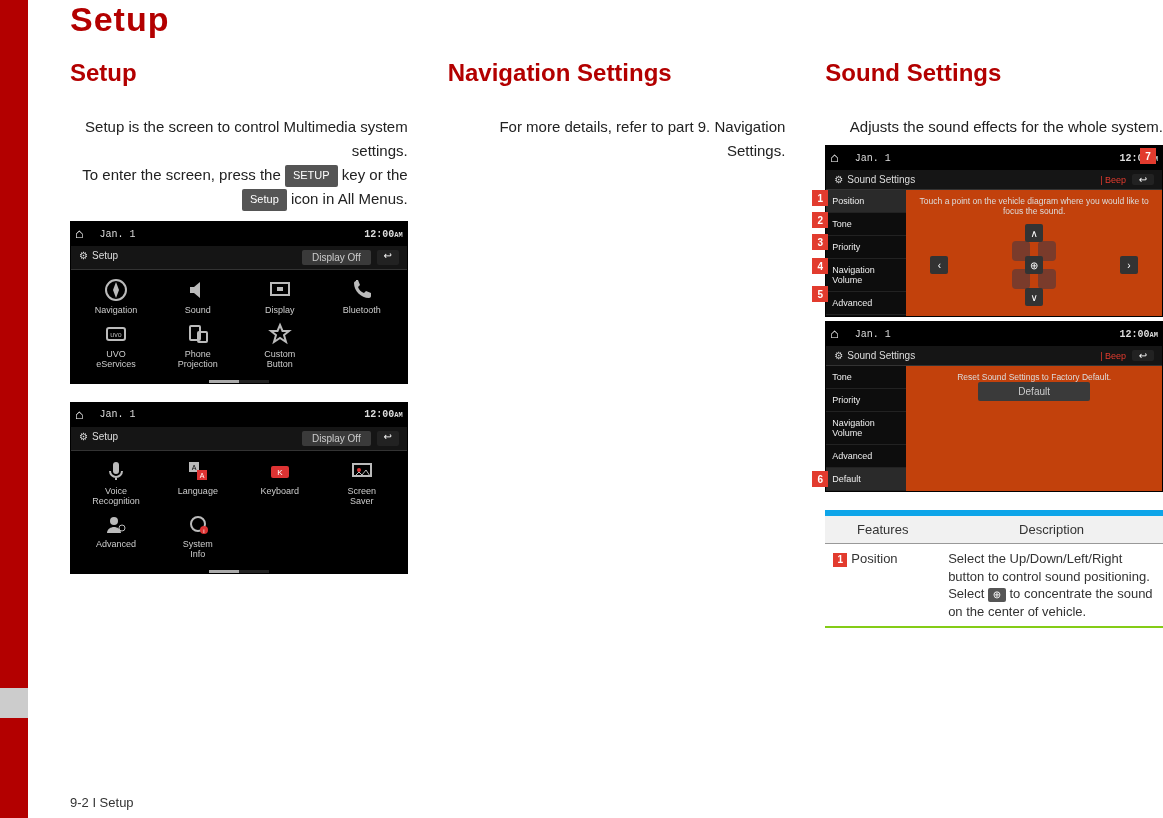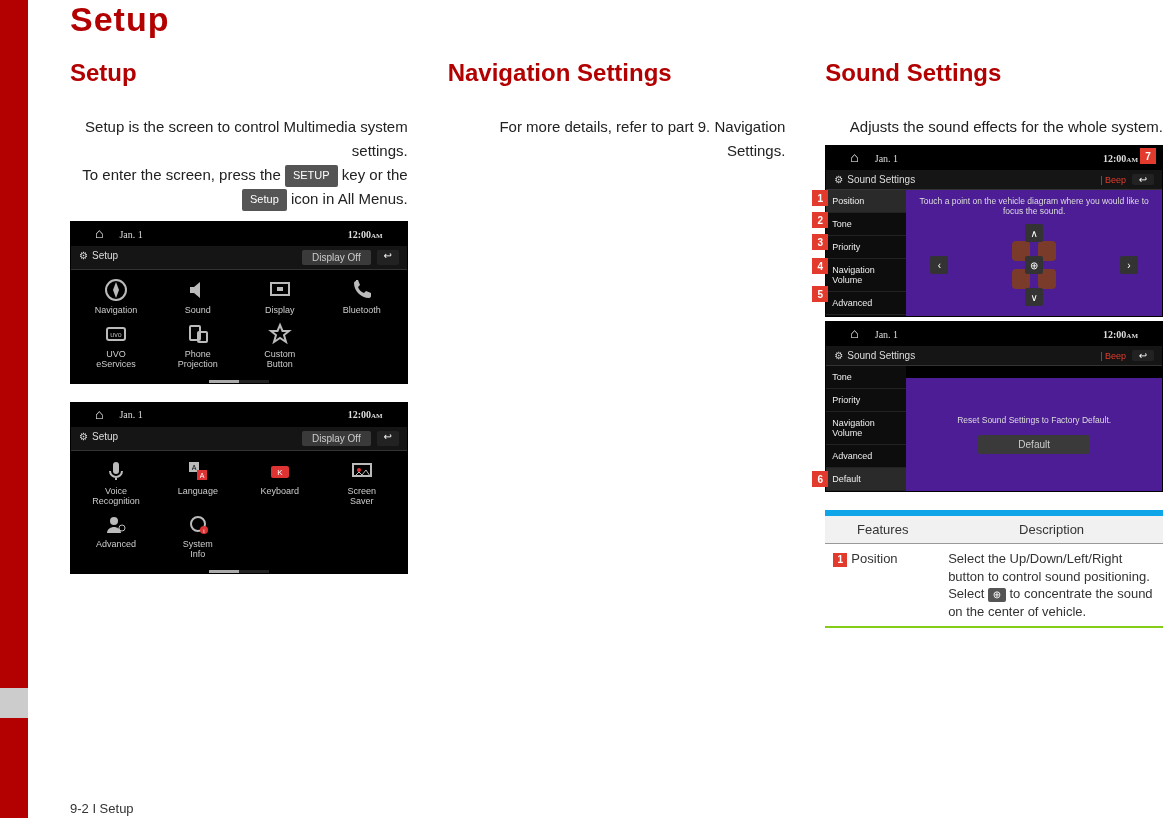--- a/index.html
+++ b/index.html
@@ -67,23 +67,23 @@
   .screen {
     background: #000;
     border: 1px solid #000;
     margin-top: 10px;
     font-size: 10px;
     color: #ddd;
     position: relative;
   }
   .screen-top {
     display:flex; align-items:center;
-    padding:4px 24px;
+    padding:4px 4px;
     gap:16px;
-    font-family: Liberation Serif, serif;
+    font-family: Liberation Mono, monospace;
   }
   .home-icon::before{content:"⌂"; font-size:14px; color:#fff;}
   .screen-sub {
     display:flex; justify-content:space-between;
     padding:4px 8px;
     border-bottom:1px solid #333;
     background:#151515;
   }
   .gear::before{content:"⚙"; margin-right:4px;}
   .btn-dark{
@@ -119,21 +119,21 @@
   }
   .ss-menu div{
     padding:6px 6px;
     border-bottom:1px solid #222;
     font-size:9px;
     color:#eee;
   }
   .ss-menu .active{background:#2a2a2a;}
   .ss-body{
     flex:1;
-    background:#4c1d95;
+    background:#c2410c;
     position:relative;
     color:#ddd;
     font-size:8.5px;
     text-align:center;
     padding:6px 4px;
   }
   .arrow-btn{
     position:absolute;
     width:18px;height:18px;
     background:#333;
@@ -185,21 +185,21 @@
   .center-dot{
     display:inline-flex;
     width:18px;height:14px;
     background:#555;border-radius:2px;
     align-items:center;justify-content:center;
     color:#fff;font-size:10px;
     vertical-align:middle;
   }
   .footer{
     position:absolute;
-    left:70px; bottom:2px;
+    left:70px; bottom:8px;
     font-size:13px;
     color:#333;
     text-align:center;
   }
 </style>
 </head>
 <body>
 
 <div class="redbar"></div>
 
@@ -421,21 +421,21 @@
           </span>
         </div>
         <div class="ss-list">
           <div class="ss-menu" id="ssmenu2">
               <div>Tone</div>
               <div>Priority</div>
               <div>Navigation Volume</div>
               <div>Advanced</div>
               <div class="active">Default</div>
             </div>
-          <div class="ss-body" style="display:flex;flex-direction:column;justify-content:center;gap:10px;margin-top:12px;">
+          <div class="ss-body" style="display:flex;flex-direction:column;">
             <div>Reset Sound Settings to Factory Default.</div>
             <div class="btn-dark" style="align-self:center;padding:4px 40px;">Default</div>
           </div>
         </div>
         <div class="num-callout" style="bottom:4px;left:-14px;top:auto;">6</div>
       </div>
 
       <table class="feat">
         <tbody>
             <tr>

